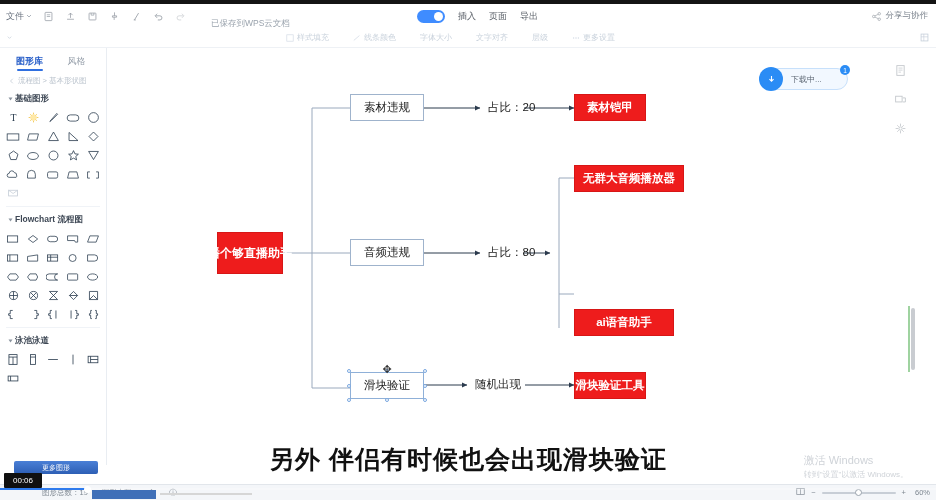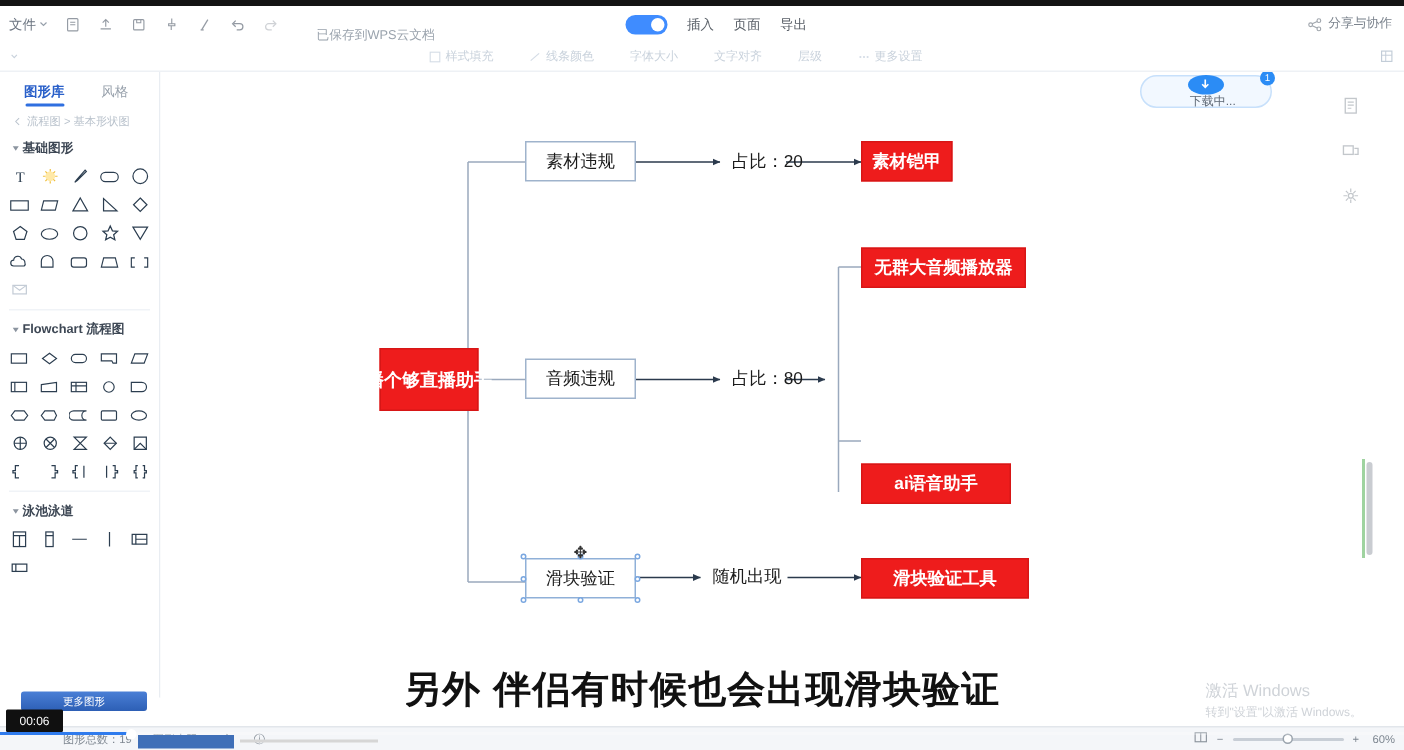--- a/index.html
+++ b/index.html
@@ -110,23 +110,23 @@
     position: absolute; left: 174px; top: 2px; width: 380px; height: 19px;
     background: #fdf6e3; border: 1px solid #f6ecd0; border-radius: 2px;
     display: flex; align-items: center; padding: 0 8px; gap: 6px;
   }
   .banner-txt { font-size: 7.5px; color: #9c8a5c; white-space: nowrap; letter-spacing: -0.1px;}
   .banner-link { font-size: 7.5px; color: #4a86e8; }
   .banner-x { margin-left: auto; font-size: 9px; color: #b6ab8b; cursor: pointer; }
 
   
   .dl {
-    position: absolute; right: 68px; top: 2px; width: 88px; height: 22px;
+    position: absolute; right: 68px; top: 20px; width: 88px; height: 22px;
     border: 1px solid #c7e0fb; border-radius: 11px; background: #f2f8ff;
-    display: flex; align-items: center; flex-direction: column;
+    display: flex; align-items: center;
   }
   .dl-circle {
     width: 22px; height: 22px; border-radius: 50%; background: #2b8cf5;
     display:flex;align-items:center;justify-content:center; margin-left:-1px;
     box-shadow: 0 0 0 1px #2b8cf5;
   }
   .dl-txt { font-size: 8px; color: #5c6673; margin-left: 9px; white-space: nowrap; }
   .dl-badge {
     position: absolute; right: -3px; top: -4px; width: 10px; height: 10px;
     border-radius: 50%; background: #2b8cf5; color:#fff; font-size: 6.5px;
@@ -719,29 +719,29 @@
       <path d="M417 205 L443 205" stroke="#2b3a4d" fill="none" stroke-width="1" marker-end="url(#ah)"></path>
       <path d="M452 130 L452 280" stroke="#9aa9bd" fill="none" stroke-width="1"></path>
       <path d="M452 130 L467 130" stroke="#9aa9bd" fill="none" stroke-width="1"></path>
       <path d="M452 246 L467 246" stroke="#9aa9bd" fill="none" stroke-width="1"></path>
       <path d="M452 280 L452 280" stroke="#9aa9bd" fill="none" stroke-width="1"></path>
 
       <path d="M317 337 L360 337" stroke="#2b3a4d" fill="none" stroke-width="1" marker-end="url(#ah)"></path>
       <path d="M418 337 L467 337" stroke="#2b3a4d" fill="none" stroke-width="1" marker-end="url(#ah)"></path>
     </svg>
 
-    <div class="node node-red" style="left:110px; top:184px; width:66px; height:42px;margin-left:36px;">
+    <div class="node node-red" style="left:110px; top:184px; width:66px; height:42px;">
       <span style="font-size:12px;">播个够直播助手</span>
     </div>
 
     <div class="node node-white" style="left:243px; top:46px; width:74px; height:27px;">
       <span>素材违规</span>
     </div>
     <div class="edge-label" style="left:381px; top:52px;">占比：20</div>
-    <div class="node node-red" style="left:467px; top:46px; width:61px; height:27px;">
+    <div class="node node-red" style="left:467px; top:46px; width:72px; height:27px;">
       <span>素材铠甲</span>
     </div>
 
     <div class="node node-white" style="left:243px; top:191px; width:74px; height:27px;">
       <span>音频违规</span>
     </div>
     <div class="edge-label" style="left:381px; top:197px;">占比：80</div>
 
     <div class="node node-red" style="left:467px; top:117px; width:110px; height:27px;">
       <span>无群大音频播放器</span>
@@ -758,21 +758,21 @@
         <div class="h" style="right:0;top:0"></div>
         <div class="h" style="left:0;top:50%;margin-top:-2px"></div>
         <div class="h" style="right:0;top:50%;margin-top:-2px"></div>
         <div class="h" style="left:0;bottom:0"></div>
         <div class="h" style="left:50%;bottom:0;margin-left:-2px"></div>
         <div class="h" style="right:0;bottom:0"></div>
       </div>
       <span class="move-cur">✥</span>
     </div>
     <div class="edge-label" style="left:368px; top:329px;">随机出现</div>
-    <div class="node node-red" style="left:467px; top:324px; width:112px; height:27px;">
+    <div class="node node-red" style="left:467px; top:324px; width:72px; height:27px;">
       <span>滑块验证工具</span>
     </div>
 
     <div class="vscroll"></div>
     <div class="vscroll2"></div>
   </div>
 
   <div class="subtitle">另外 伴侣有时候也会出现滑块验证</div>
 
   <div class="watermark">

